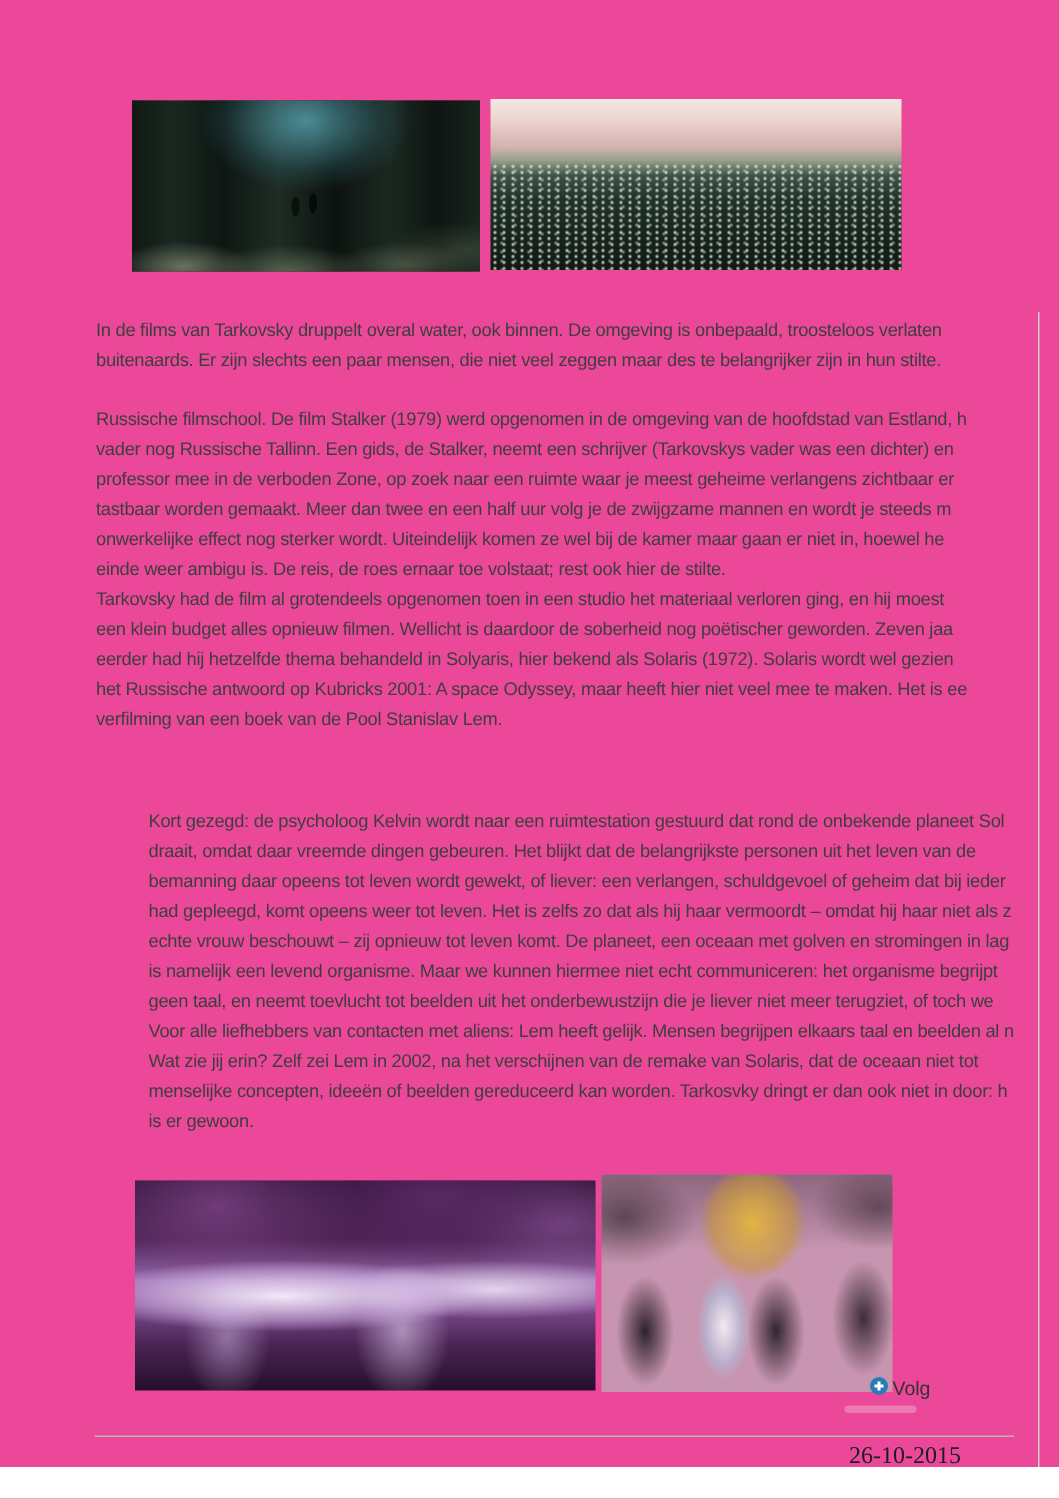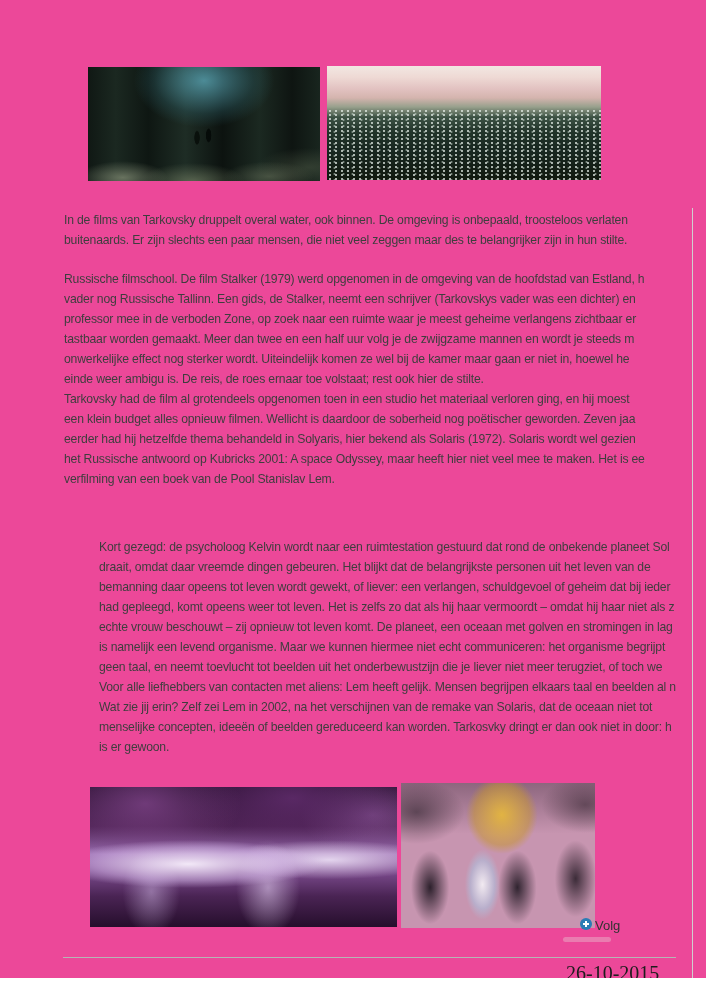--- a/index.html
+++ b/index.html
@@ -87,21 +87,21 @@
   .follow-icon::after{left:3px;top:5px;width:6px;height:2px;}
   .follow-label{font-size:13px;color:#333333;}
   
   .footer-rule{position:absolute;left:63px;top:957px;width:613px;height:1px;background:#b5b5b5;}
   .footer-url{
     position:absolute;left:66px;top:982px;
     font-family:"Liberation Serif",serif;font-size:19px;color:#1d1d1d;
   }
   .footer-date{
     position:absolute;left:566px;top:962px;
-    font-family:"Liberation Serif",serif;font-size:20px;color:#1d1d1d;
+    font-family:"Liberation Serif",serif;font-size:16px;color:#1d1d1d;
   }
   
   .scan-vline{position:absolute;left:692px;top:208px;width:1px;height:785px;background:#cfcfcf;}
   .scan-smudge{position:absolute;left:563px;top:937px;width:48px;height:5px;background:#e9bccb;opacity:.45;border-radius:3px;}
 </style>
 </head>
 <body>
 
 <div class="page">
 

